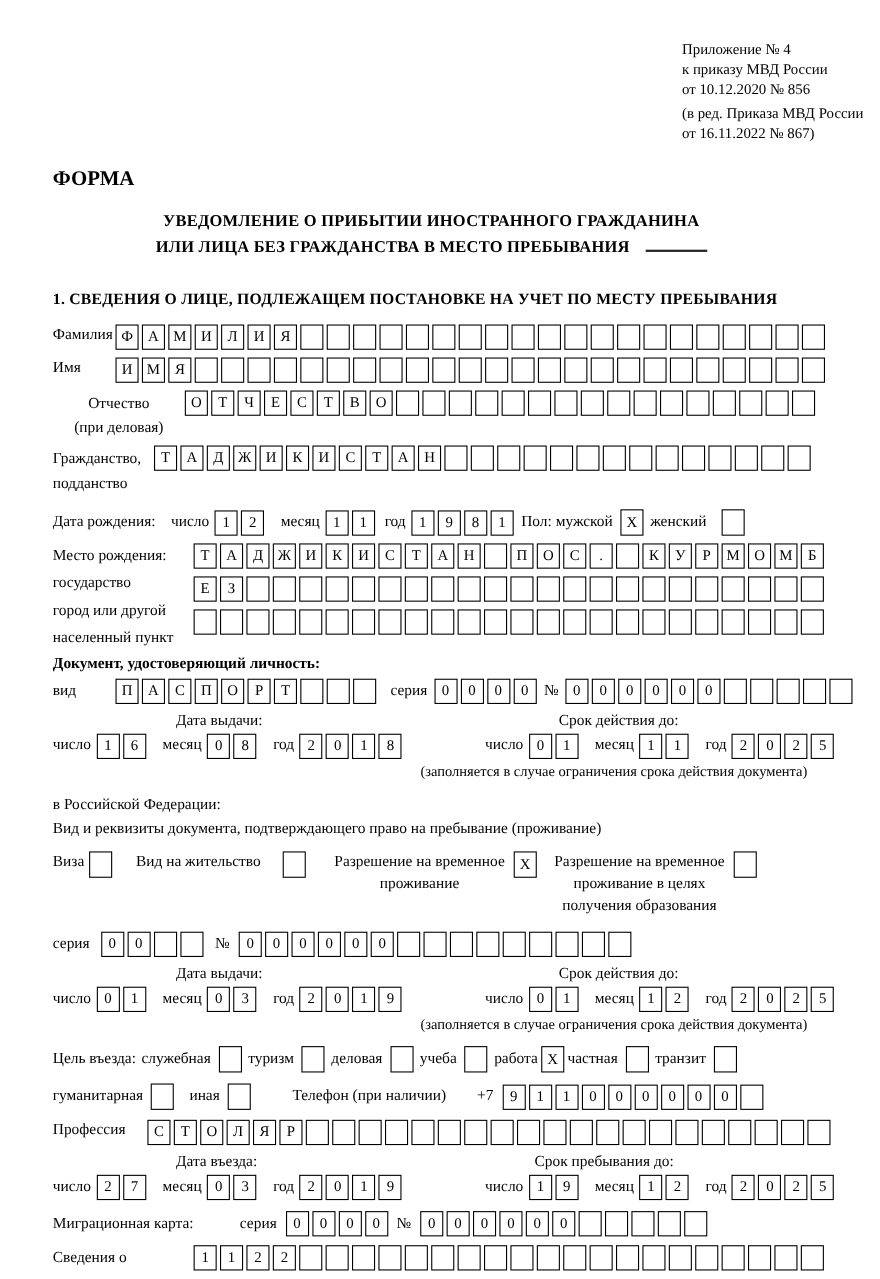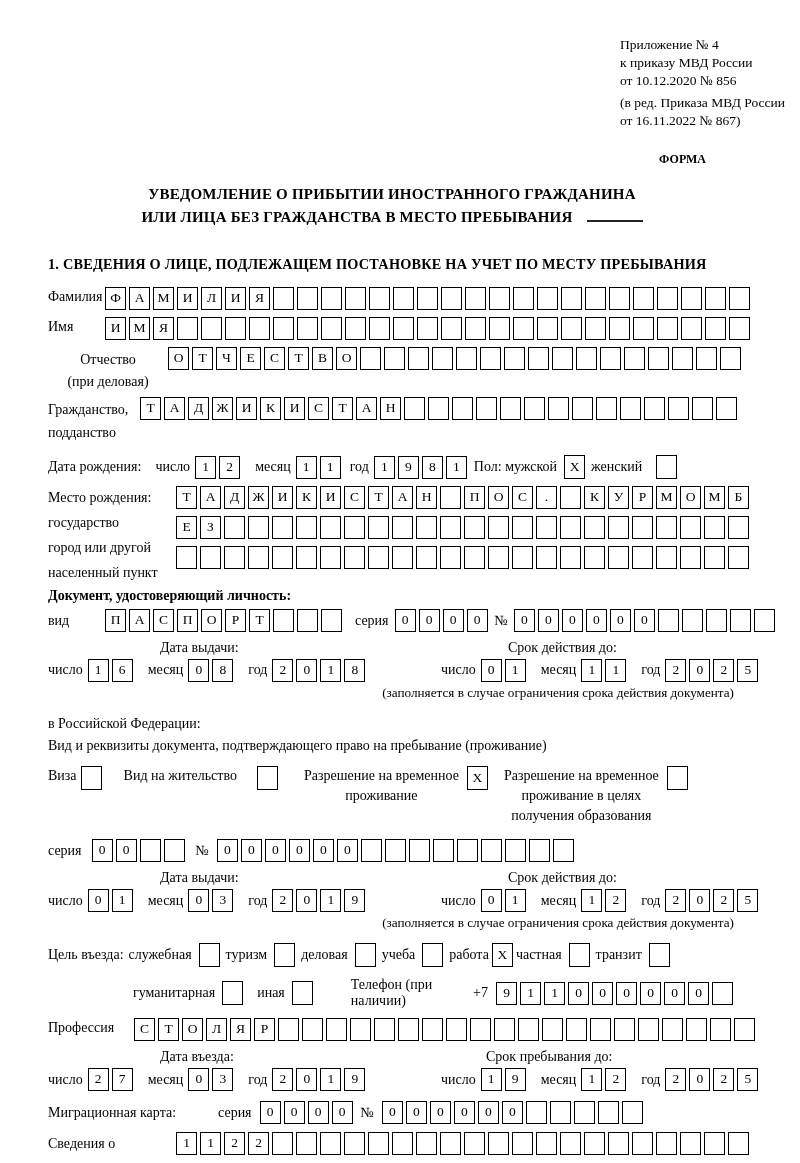--- a/index.html
+++ b/index.html
@@ -2,21 +2,21 @@
 <html><head>
 <meta charset="utf-8">
 <style>
   html,body{margin:0;padding:0;background:#fff;color:#000;}
   body{width:800px;height:1163px;font-family:"Liberation Serif",serif;font-size:14px;overflow:hidden;}
   .page{padding:36px 8px 0 48px;width:744px;box-sizing:border-box;}
 
   
   .hdr{margin-left:572px;width:200px;font-size:13.5px;line-height:1.32;}
   .hdr .gap{margin-top:5px;}
-  .forma{font-weight:bold;text-align:right;margin:22px 30px 0 0;font-size:12px;}
+  .forma{font-weight:bold;text-align:left;margin:22px 30px 0 0;font-size:19px;}
 
   
   .title{text-align:center;font-weight:bold;font-size:15px;line-height:1.55;margin-top:16px;letter-spacing:.2px;}
   .title-underline{display:inline-block;width:56px;border-bottom:2px solid #222;margin-left:14px;vertical-align:baseline;height:14px;}
 
   .sec-head{font-weight:bold;font-size:14.3px;margin-top:26px;letter-spacing:.2px;}
 
   
   .cell{display:inline-block;box-sizing:border-box;width:21px;height:23px;border:1.6px solid #000;margin-right:3px;text-align:center;font-size:13.5px;line-height:20px;flex:none;}
   .cells{display:flex;flex-wrap:nowrap;}
@@ -533,21 +533,21 @@
     <span class="checkbox"></span>
     <span>работа</span>
     <span class="checkbox" style="margin:0 3px;">X</span>
     <span>частная</span>
     <span class="checkbox"></span>
     <span>транзит</span>
     <span class="checkbox"></span>
   </div>
 
   <div class="inline-row" style="margin-top:10px;">
-    <span style="margin-left:85px;">гуманитарная</span>
+    <span style="">гуманитарная</span>
     <span class="checkbox"></span>
     <span style="margin-left:8px;">иная</span>
     <span class="checkbox"></span>
     <span style="margin-left:32px;">Телефон (при наличии)</span>
     <span style="margin:0 8px 0 28px;">+7</span>
     <span class="cells">
         <span class="cell">9</span>
         <span class="cell">1</span>
         <span class="cell">1</span>
         <span class="cell">0</span>

